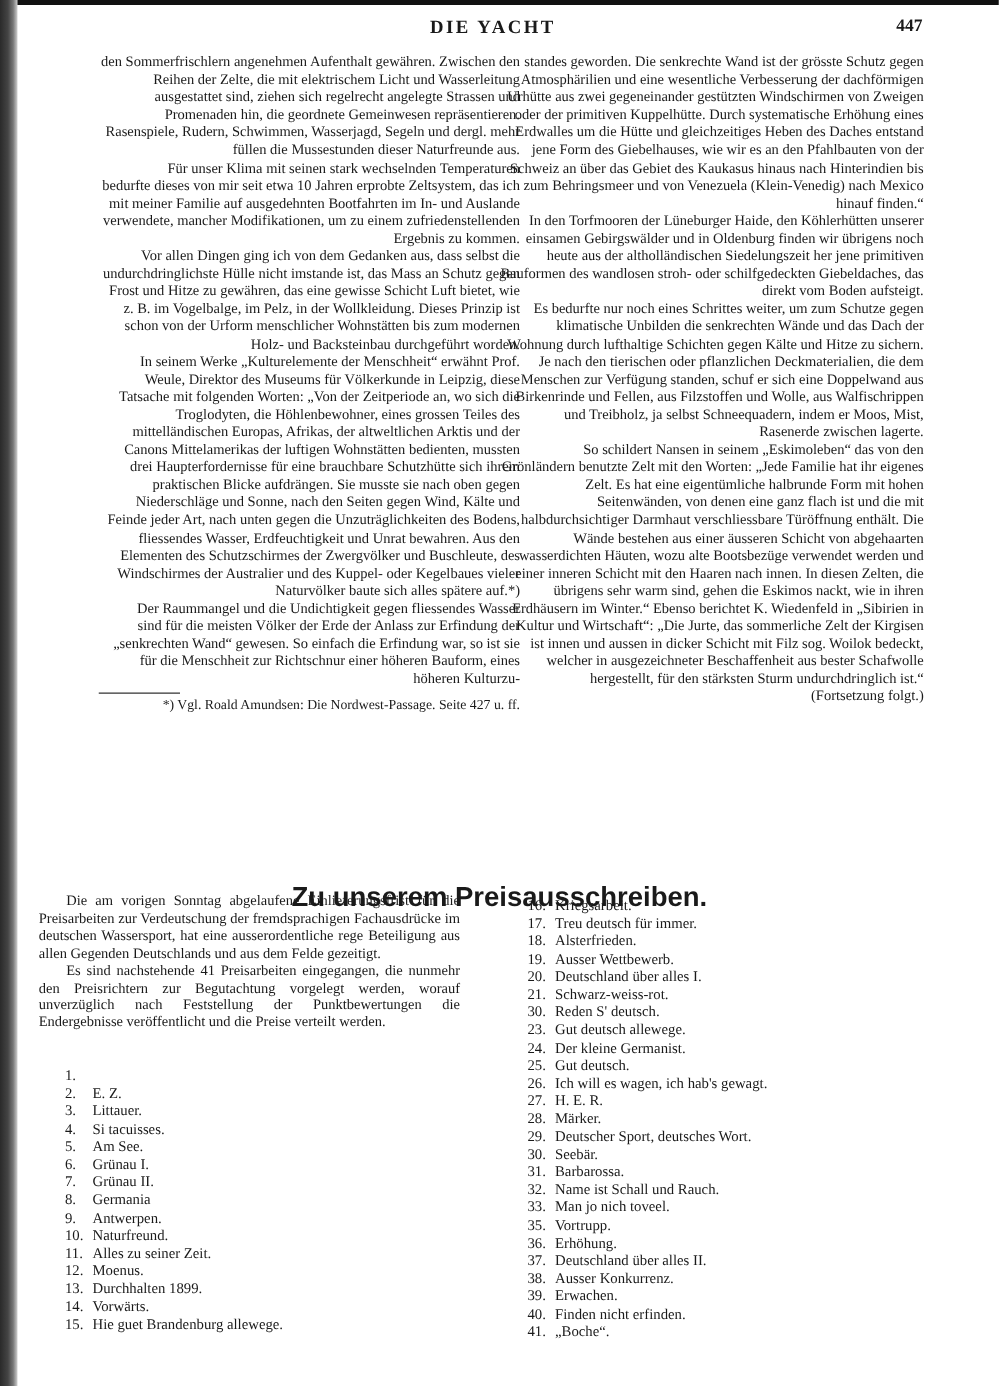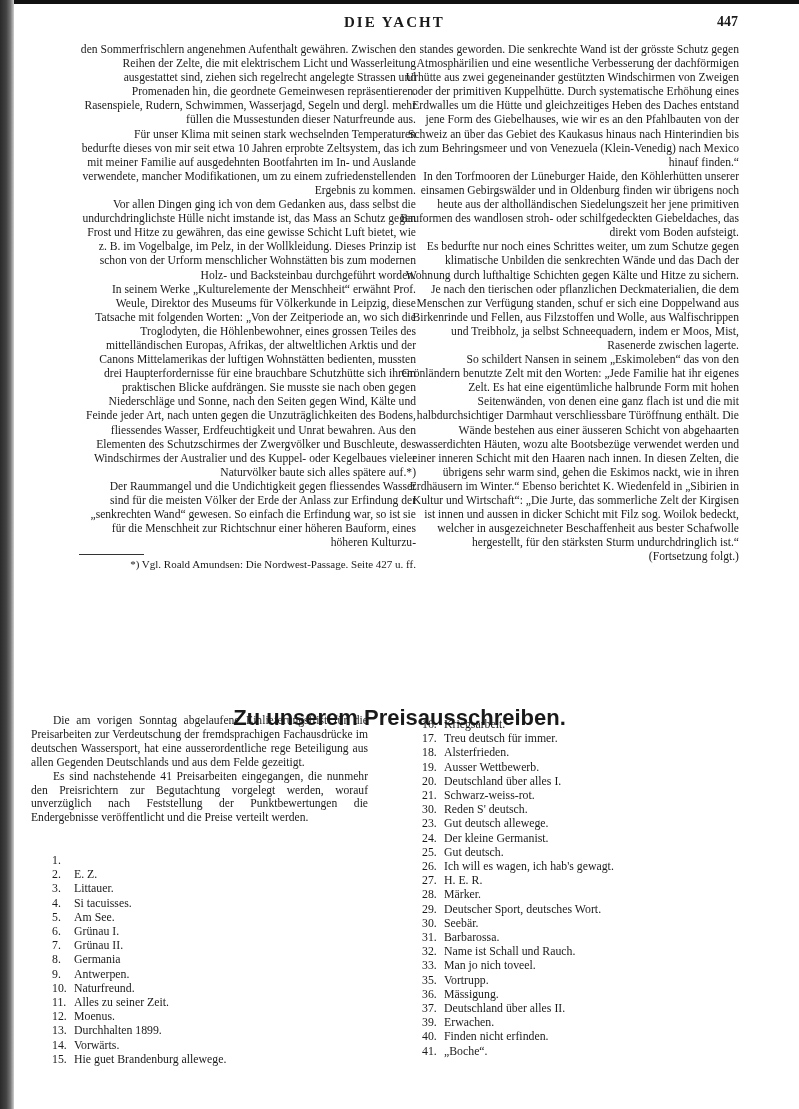--- a/index.html
+++ b/index.html
@@ -207,27 +207,31 @@
     <li>
       <span class="num">33.</span>
       <span class="txt">Man jo nich toveel.</span>
     </li>
     <li>
       <span class="num">35.</span>
       <span class="txt">Vortrupp.</span>
     </li>
     <li>
       <span class="num">36.</span>
-      <span class="txt">Mässigung.</span>
+      <span class="txt">Erhöhung.</span>
     </li>
     <li>
       <span class="num">37.</span>
       <span class="txt">Deutschland über alles II.</span>
     </li>
     <li>
+      <span class="num">38.</span>
+      <span class="txt">Ausser Konkurrenz.</span>
+    </li>
+    <li>
       <span class="num">39.</span>
       <span class="txt">Erwachen.</span>
     </li>
     <li>
       <span class="num">40.</span>
       <span class="txt">Finden nicht erfinden.</span>
     </li>
     <li>
       <span class="num">41.</span>
       <span class="txt">„Boche“.</span>

